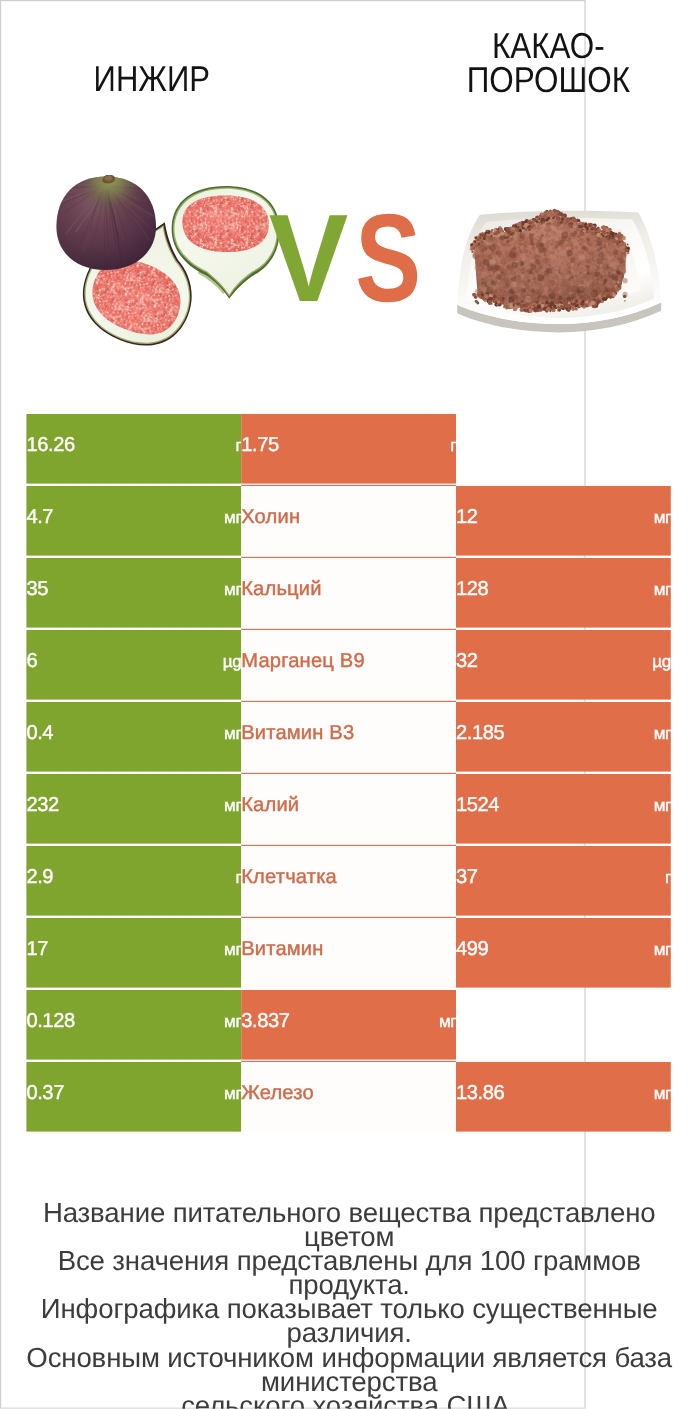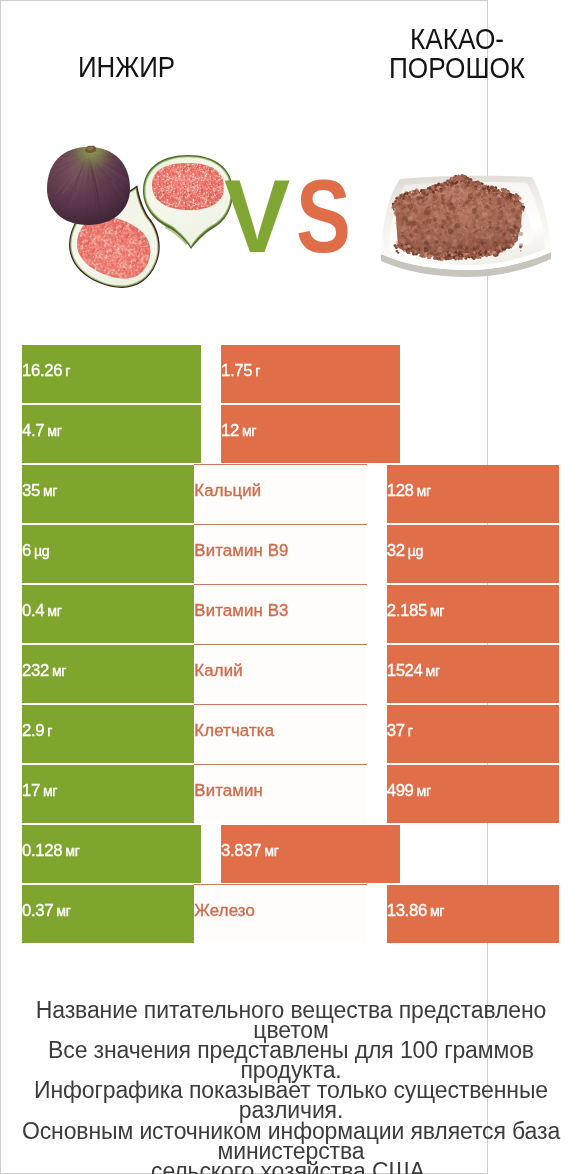--- a/index.html
+++ b/index.html
@@ -13,25 +13,25 @@
   .title-left{left:0;width:251px;top:51px;}
   .title-right{left:290px;width:332px;top:23px;}
   .hero{position:absolute;top:0;left:0;width:580px;height:340px;}
   .figs-svg{position:absolute;left:30px;top:130px;}
   .cocoa-svg{position:absolute;left:370px;top:165px;}
   .vs{position:absolute;left:223px;top:163px;font-size:104px;line-height:104px;font-weight:700;letter-spacing:0px;white-space:nowrap;}
   .vs .v{color:#80a733;display:inline-block;transform:scaleX(0.955);transform-origin:left center;}
   .vs .s{color:#de6d48;display:inline-block;transform:scaleX(0.79);transform-origin:left center;margin-left:3px;}
   .table{position:absolute;left:21px;top:343.5px;width:537px;}
   .row{display:flex;height:60.0px;}
-  .cell{display:flex;align-items:baseline;justify-content:flex-start;width:179px;box-sizing:border-box;font-size:16.8px;font-weight:400;height:58.8px;letter-spacing:-0.35px;padding-top:16px;-webkit-text-stroke:0.35px;}
+  .cell{display:flex;align-items:baseline;justify-content:space-between;width:179px;box-sizing:border-box;font-size:16.8px;font-weight:400;height:58.8px;letter-spacing:-0.35px;padding-top:16px;-webkit-text-stroke:0.35px;}
   .cL{background:#7fa52e;color:#fff;}
   .cM{background:#fffdfb;color:#cf6b4a;position:relative;letter-spacing:0.15px;}
   .row + .row .cM:before{content:"";position:absolute;left:0;right:0;top:-1px;height:1px;background:#c9795e;}
-  .cR{background:#e06e48;color:#fff;margin-left:20px;}
+  .cR{background:#e06e48;color:#fff;}
   .unit{font-size:14.2px;font-weight:400;margin-left:3px;}
   .footer{position:absolute;left:0;top:999px;width:580px;text-align:center;color:#3c3c3c;font-size:23px;line-height:20.1px;letter-spacing:-0.12px;}
 </style>
 </head>
 <body>
 
 <div class="page">
   <div class="titles">
     <div class="title title-left">ИНЖИР</div>
     <div class="title title-right">
@@ -2253,20 +2253,23 @@
         <div class="cell cR">
           <span>1.75</span>
           <span class="unit">г</span>
         </div>
       </div>
       <div class="row">
         <div class="cell cL">
           <span>4.7</span>
           <span class="unit">мг</span>
         </div>
+        <div class="cell cM">
+          <span>Холин</span>
+        </div>
         <div class="cell cR">
           <span>12</span>
           <span class="unit">мг</span>
         </div>
       </div>
       <div class="row">
         <div class="cell cL">
           <span>35</span>
           <span class="unit">мг</span>
         </div>
@@ -2277,21 +2280,21 @@
           <span>128</span>
           <span class="unit">мг</span>
         </div>
       </div>
       <div class="row">
         <div class="cell cL">
           <span>6</span>
           <span class="unit">µg</span>
         </div>
         <div class="cell cM">
-          <span>Витамин B9</span>
+          <span>Марганец B9</span>
         </div>
         <div class="cell cR">
           <span>32</span>
           <span class="unit">µg</span>
         </div>
       </div>
       <div class="row">
         <div class="cell cL">
           <span>0.4</span>
           <span class="unit">мг</span>

